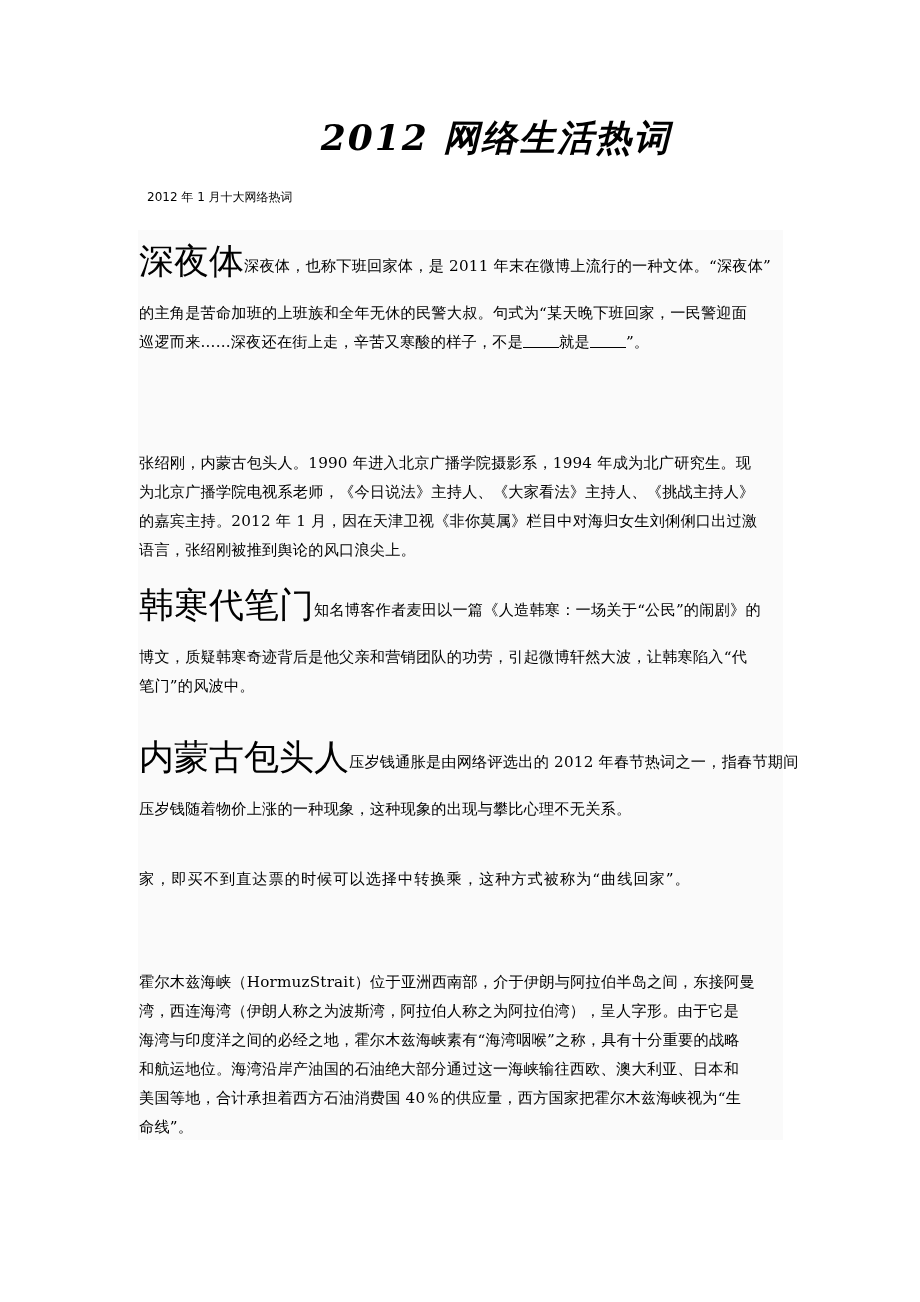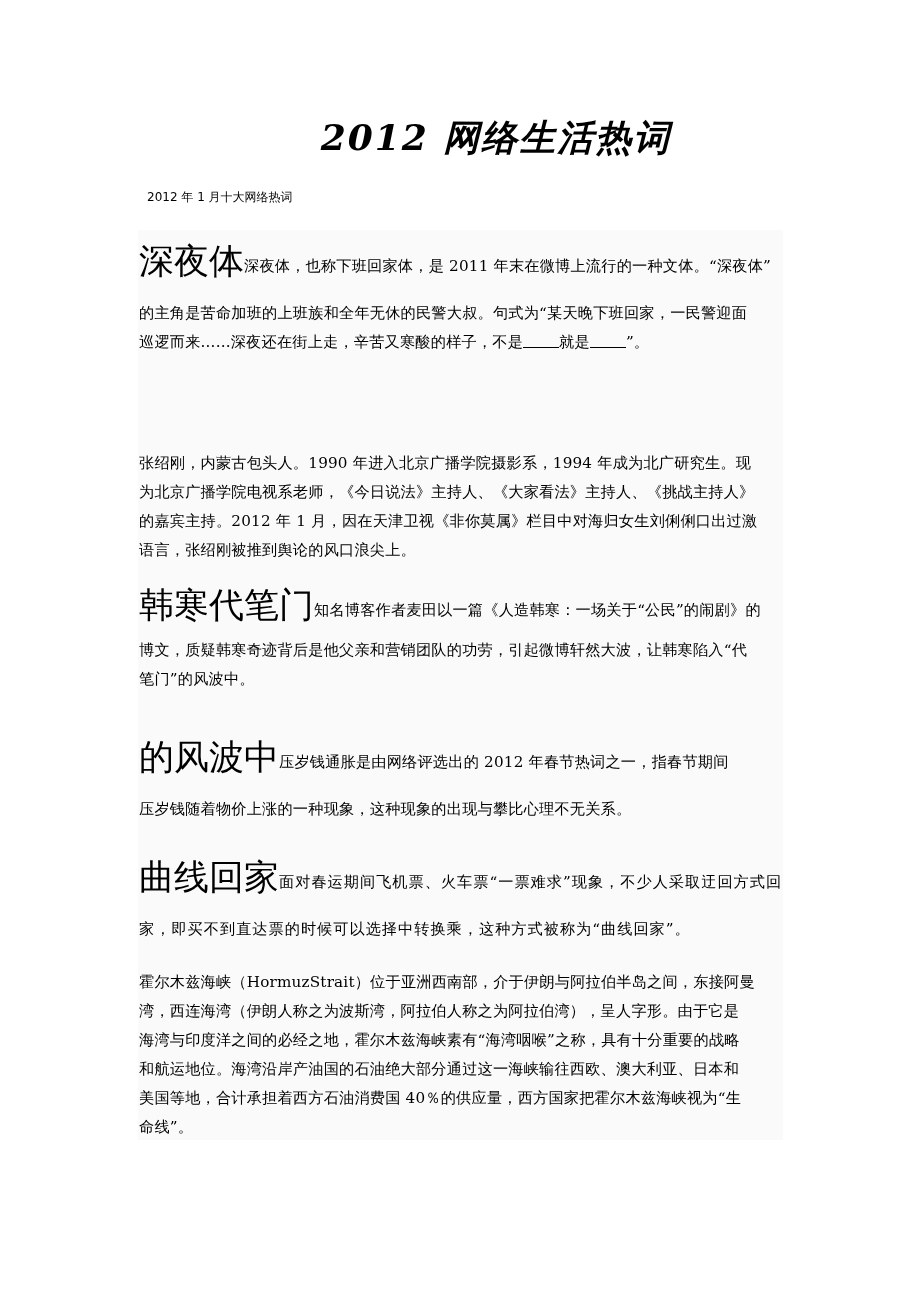--- a/index.html
+++ b/index.html
@@ -120,35 +120,32 @@
     <span class="line">张绍刚，内蒙古包头人。1990 年进入北京广播学院摄影系，1994 年成为北广研究生。现</span>
     <span class="line">为北京广播学院电视系老师，《今日说法》主持人、《大家看法》主持人、《挑战主持人》</span>
     <span class="line">的嘉宾主持。2012 年 1 月，因在天津卫视《非你莫属》栏目中对海归女生刘俐俐口出过激</span>
     <span class="line">语言，张绍刚被推到舆论的风口浪尖上。</span>
   </div>
 
   <div class="entry" style="top:585px;">
     <span class="line first-line">
       <span class="headword">韩寒代笔门</span><span>知名博客作者麦田以一篇《人造韩寒：一场关于“公民”的闹剧》的</span>
     </span>
-    <span class="line cont-line" style="margin-top:1px;">博文，质疑韩寒奇迹背后是他父亲和营销团队的功劳，引起微博轩然大波，让韩寒陷入“代</span>
+    <span class="line cont-line" style="margin-top:8px;">博文，质疑韩寒奇迹背后是他父亲和营销团队的功劳，引起微博轩然大波，让韩寒陷入“代</span>
     <span class="line cont-line">笔门”的风波中。</span>
   </div>
 
   <div class="entry" style="top:737px;">
     <span class="line first-line">
-      <span class="headword">的风波中</span><span>压岁钱通胀是由网络评选出的 2012 年春节热词之一，指春节期间</span>
+      <span class="headword">内蒙古包头人</span><span>压岁钱通胀是由网络评选出的 2012 年春节热词之一，指春节期间</span>
     </span>
     <span class="line cont-line" style="margin-top:8px;">压岁钱随着物价上涨的一种现象，这种现象的出现与攀比心理不无关系。</span>
   </div>
 
   <div class="entry kaiti" style="top:857px;">
-    <span class="line first-line">
-      <span class="headword">曲线回家</span><span>面对春运期间飞机票、火车票“一票难求”现象，不少人采取迂回方式回</span>
-    </span>
     <span class="line cont-line" style="margin-top:8px;">家，即买不到直达票的时候可以选择中转换乘，这种方式被称为“曲线回家”。</span>
   </div>
 
   <div class="para" style="top:968px;">
     <span class="line">霍尔木兹海峡（HormuzStrait）位于亚洲西南部，介于伊朗与阿拉伯半岛之间，东接阿曼</span>
     <span class="line">湾，西连海湾（伊朗人称之为波斯湾，阿拉伯人称之为阿拉伯湾），呈人字形。由于它是</span>
     <span class="line">海湾与印度洋之间的必经之地，霍尔木兹海峡素有“海湾咽喉”之称，具有十分重要的战略</span>
     <span class="line">和航运地位。海湾沿岸产油国的石油绝大部分通过这一海峡输往西欧、澳大利亚、日本和</span>
     <span class="line">美国等地，合计承担着西方石油消费国 40％的供应量，西方国家把霍尔木兹海峡视为“生</span>
     <span class="line">命线”。</span>

